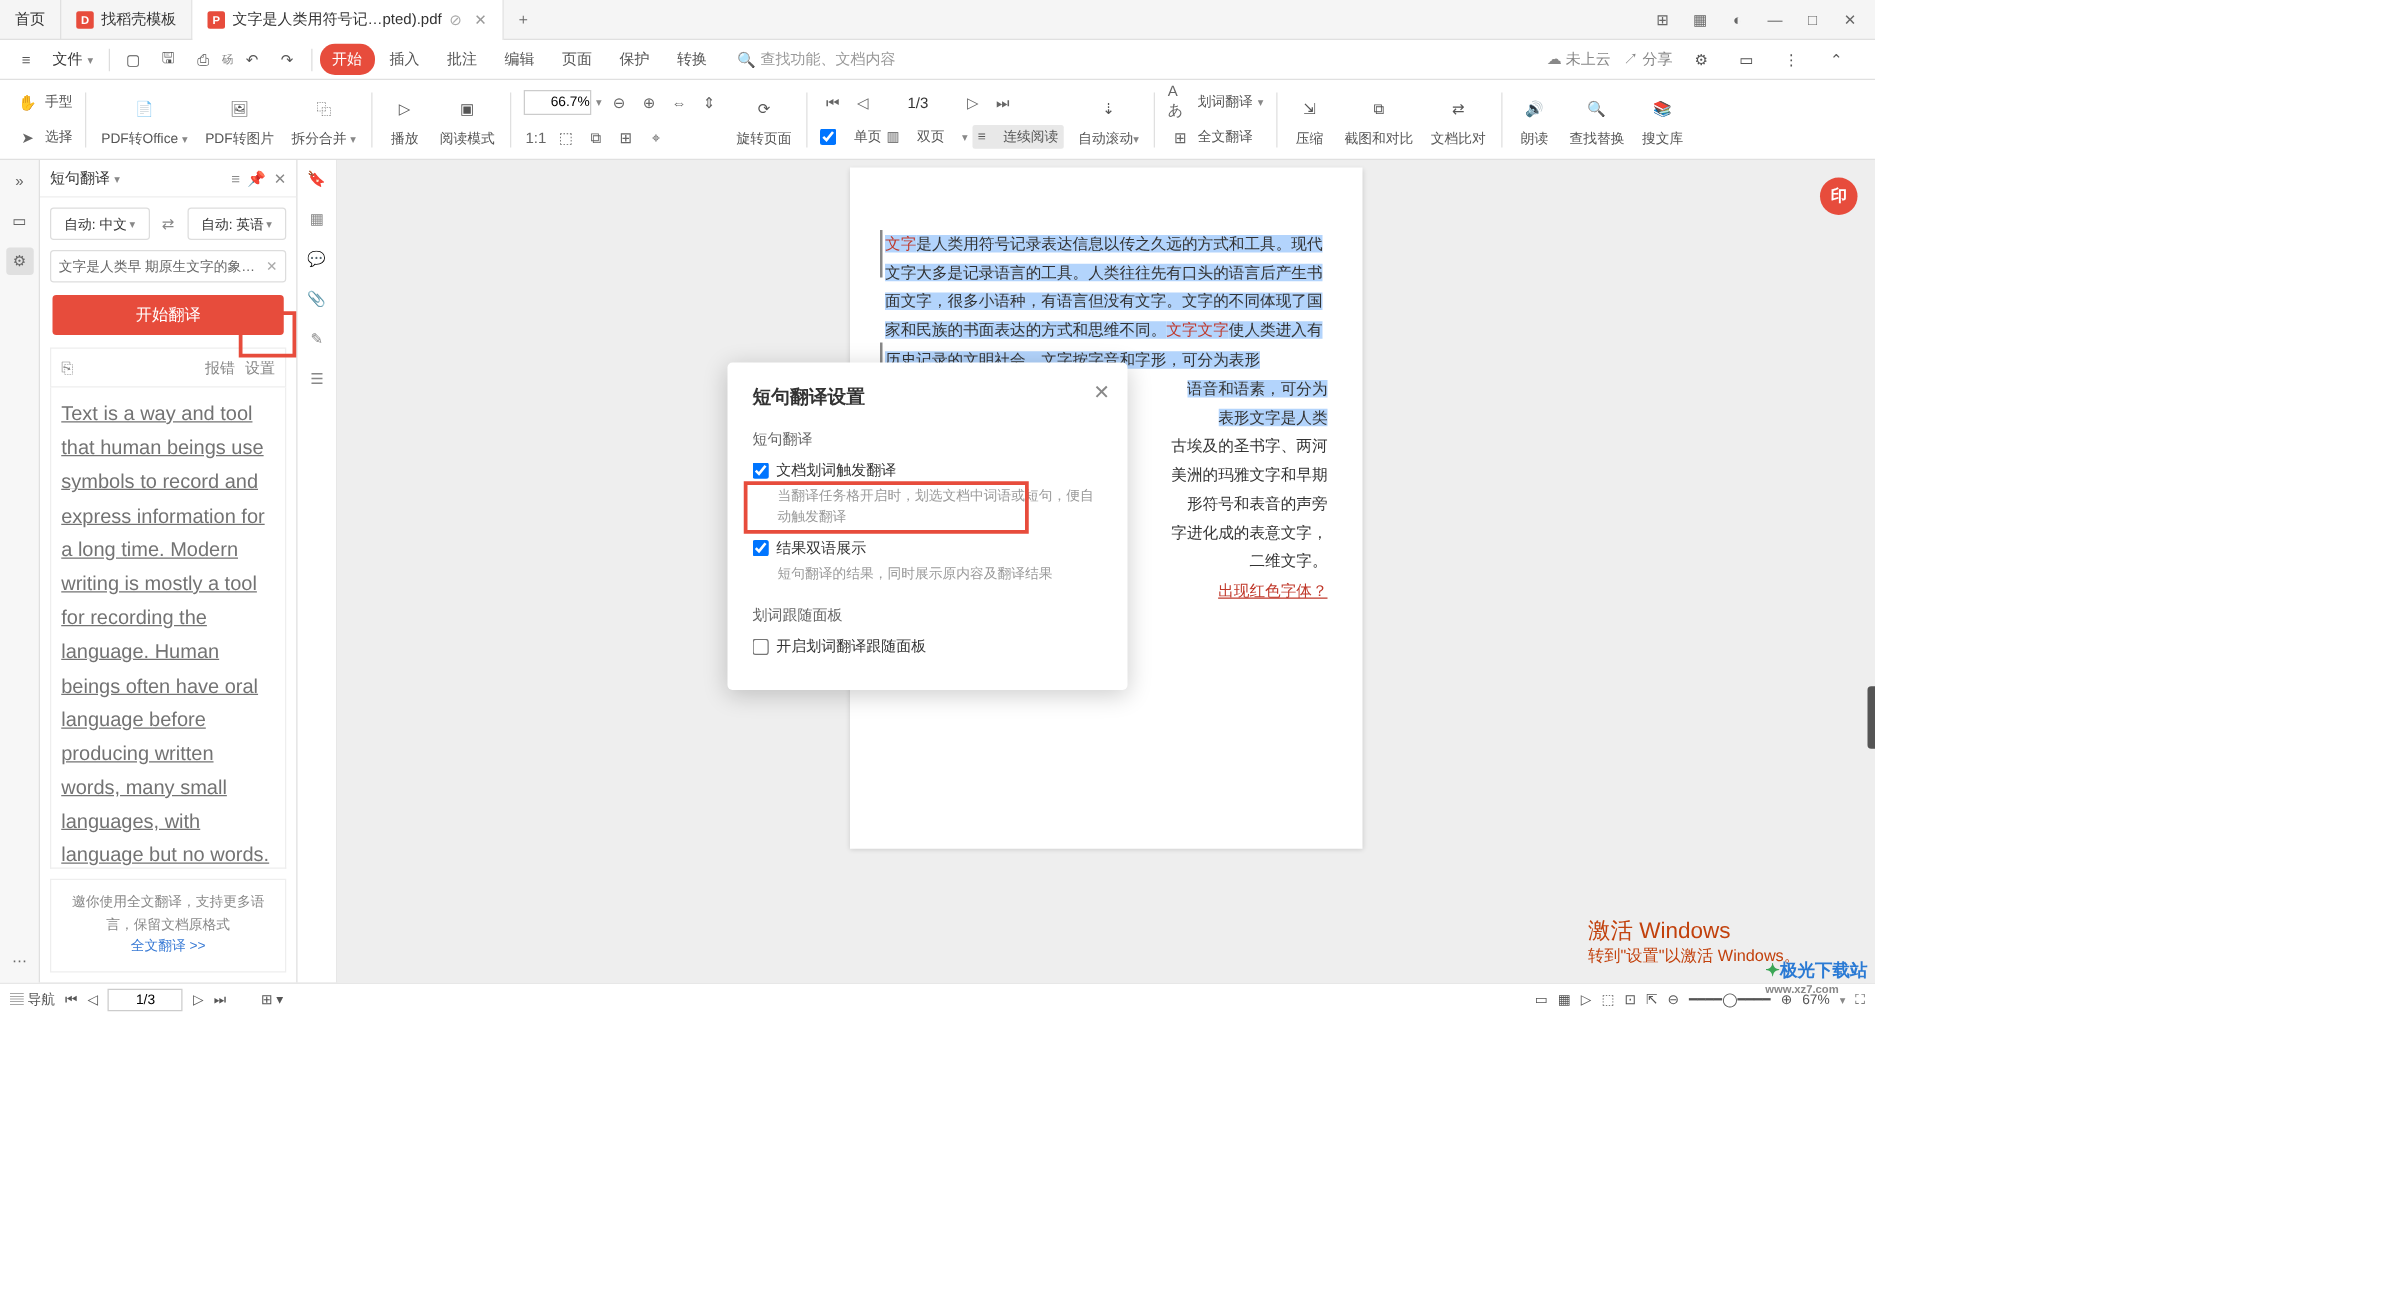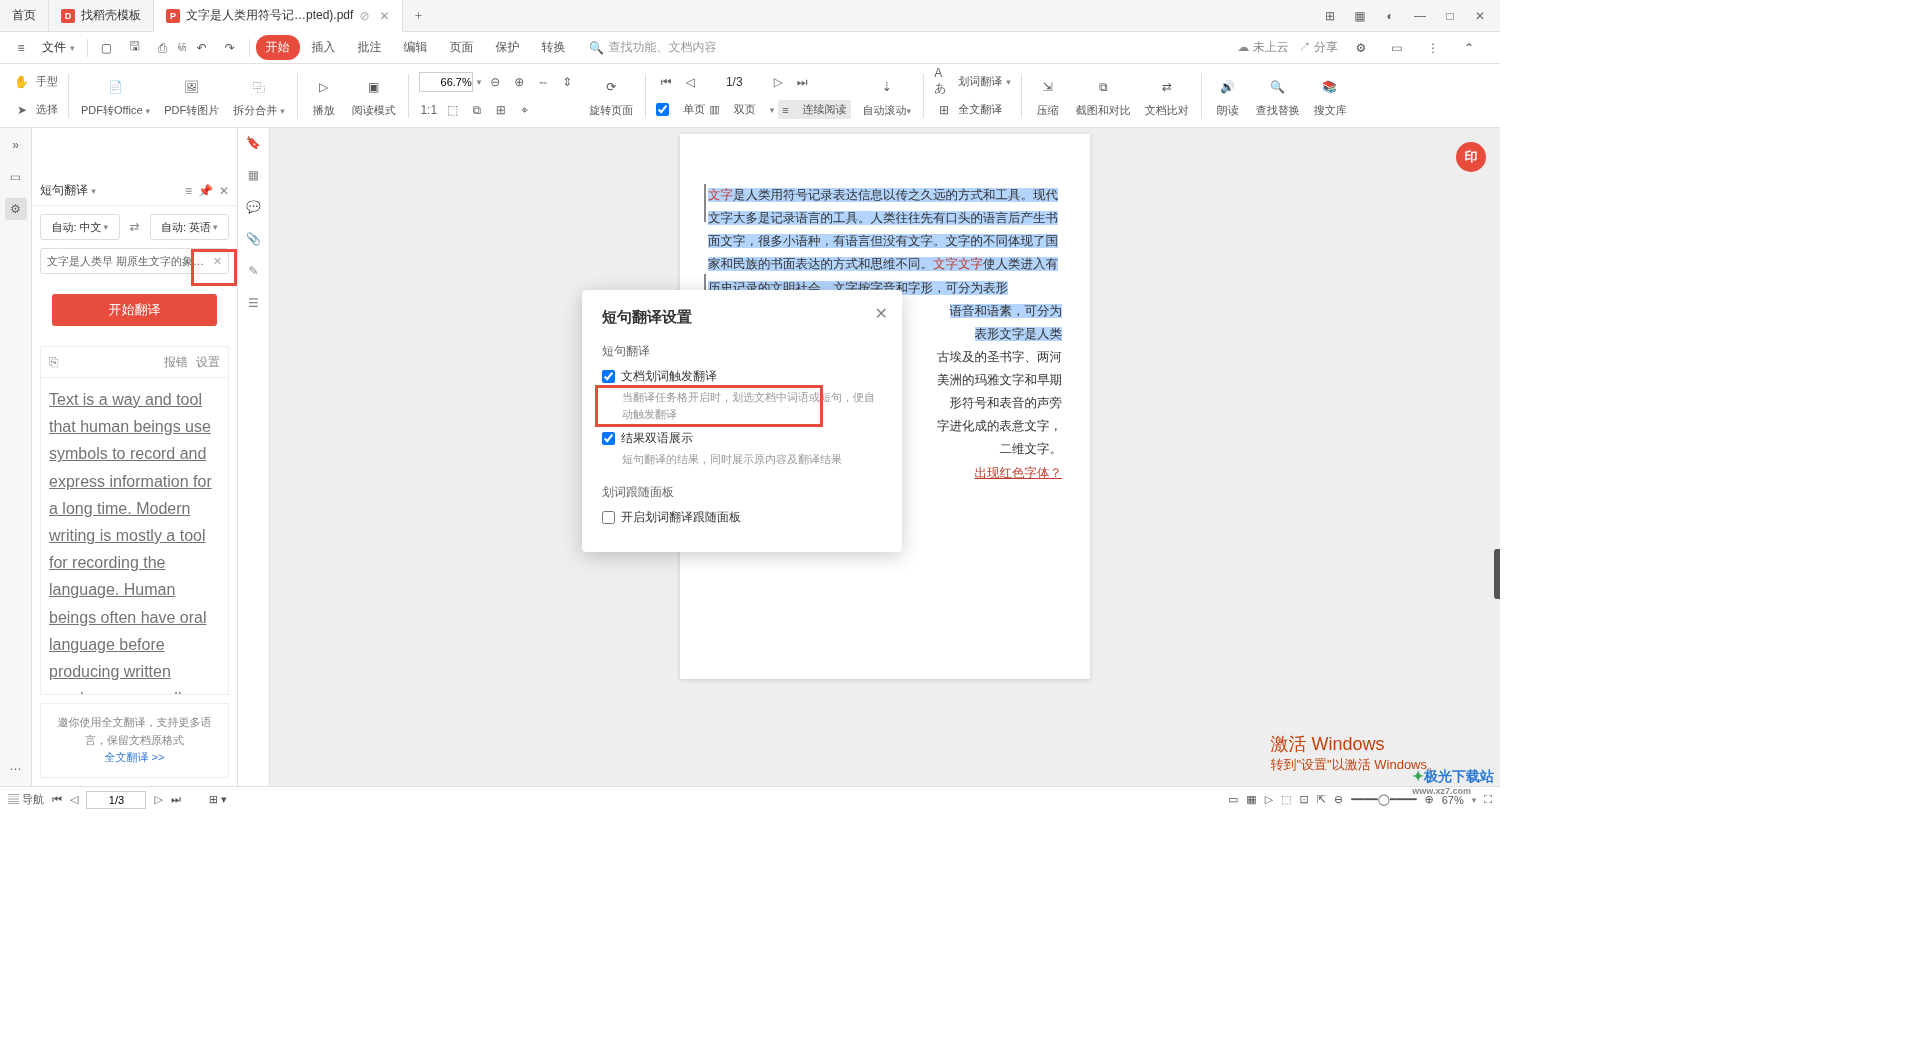--- a/index.html
+++ b/index.html
@@ -41,30 +41,30 @@
 
 
 .main { display: flex; height: calc(100% - 128px - 26px); }
 .left-rail { width: 32px; background: #f7f7f7; border-right: 1px solid #e0e0e0; display: flex; flex-direction: column; align-items: center; padding: 6px 0; gap: 10px; }
 .rail-icon { width: 22px; height: 22px; display: flex; align-items: center; justify-content: center; color: #666; border-radius: 3px; }
 .rail-icon.active { background: #e0e0e0; }
 .rail-spacer { flex: 1; }
 
 
 .sidebar { width: 206px; border-right: 1px solid #e0e0e0; display: flex; flex-direction: column; }
-.sidebar-header { height: 30px; display: flex; align-items: center; padding: 0 8px; border-bottom: 1px solid #eee; margin-top: 48px; }
+.sidebar-header { height: 30px; display: flex; align-items: center; padding: 0 8px; border-bottom: 1px solid #eee; }
 .sidebar-title { font-size: 12px; color: #333; }
 .sidebar-header-icons { margin-left: auto; display: flex; gap: 6px; color: #888; }
 .lang-row { display: flex; align-items: center; padding: 8px; gap: 4px; }
 .lang-select { flex: 1; height: 26px; border: 1px solid #ddd; border-radius: 3px; font-size: 11px; padding: 0 4px; display: flex; align-items: center; justify-content: center; gap: 2px; }
 .swap-icon { width: 22px; color: #888; text-align: center; }
 .text-input-row { padding: 0 8px; }
 .text-input { width: 100%; height: 26px; border: 1px solid #ddd; border-radius: 3px; font-size: 11px; padding: 0 6px; color: #666; display: flex; align-items: center; }
 .text-input .clear { margin-left: auto; color: #aaa; }
-.translate-btn { margin: 20px; height: 32px; background: #e74c3c; color: #fff; border-radius: 3px; display: flex; align-items: center; justify-content: center; font-size: 13px; }
+.translate-btn { margin: 10px; height: 32px; background: #e74c3c; color: #fff; border-radius: 3px; display: flex; align-items: center; justify-content: center; font-size: 13px; }
 .result-header { height: 32px; border: 1px solid #eee; margin: 0 8px; display: flex; align-items: center; padding: 0 8px; gap: 8px; }
 .result-header .spacer { flex: 1; }
 .settings-highlight { position: absolute; border: 3px solid #e74c3c; width: 46px; height: 37px; left: 191px; top: 249px; pointer-events: none; z-index: 5; }
 .result-body { flex: 1; margin: 0 8px 8px 8px; border: 1px solid #eee; border-top: none; padding: 8px; font-size: 16px; line-height: 1.7; color: #737373; overflow: hidden; text-decoration: underline; }
 .promo-box { margin: 0 8px 8px 8px; border: 1px solid #eee; padding: 10px; text-align: center; font-size: 11px; color: #888; line-height: 1.6; }
 .promo-link { color: #3a7bd5; }
 
 
 .icon-strip { width: 32px; border-right: 1px solid #e0e0e0; display: flex; flex-direction: column; align-items: center; padding: 6px 0; gap: 14px; }
 .strip-icon { width: 18px; height: 18px; color: #888; display: flex; align-items: center; justify-content: center; }

